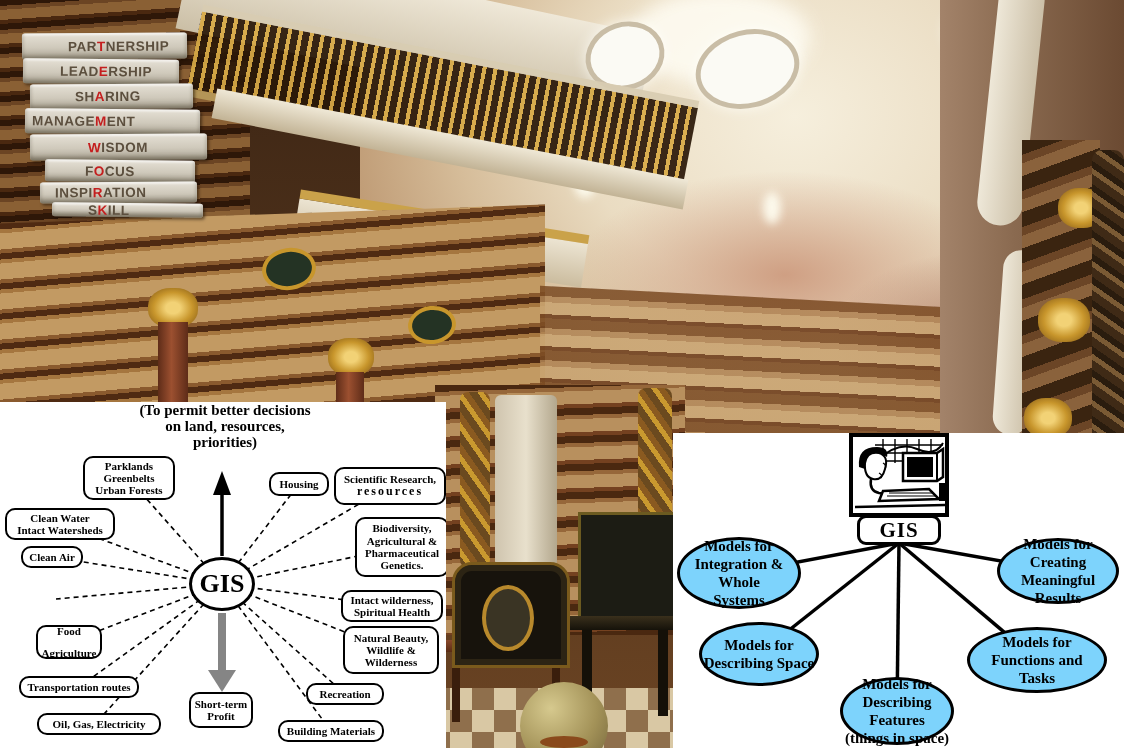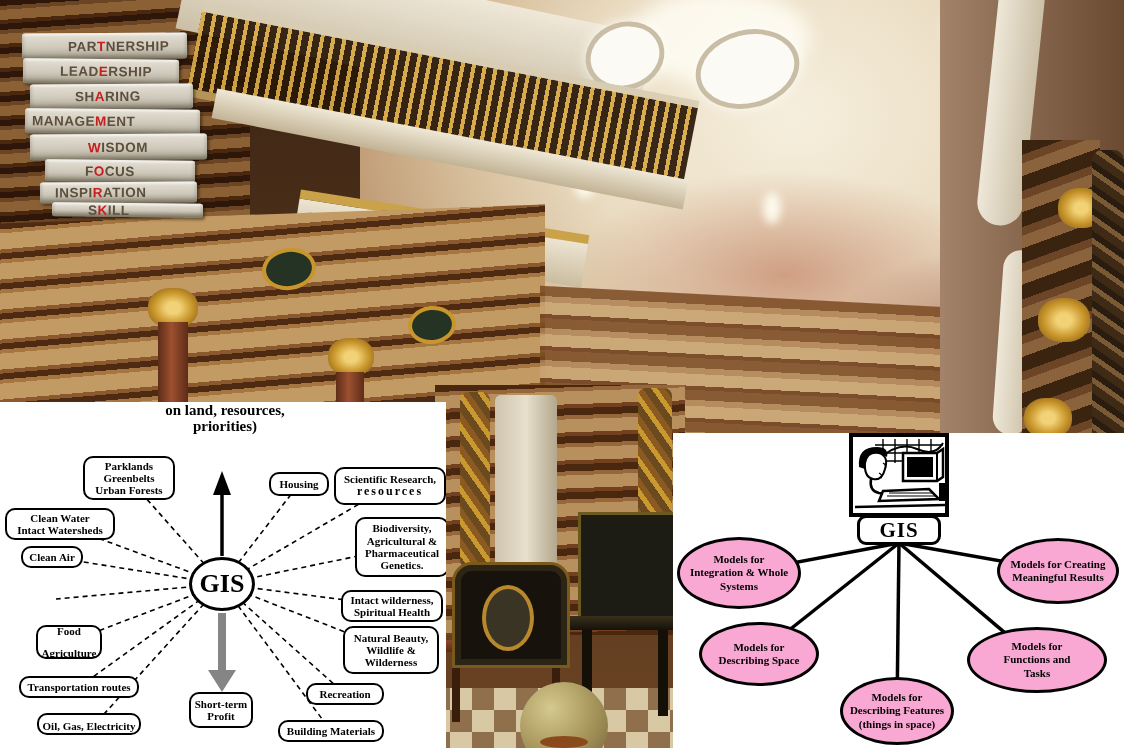--- a/index.html
+++ b/index.html
@@ -57,21 +57,21 @@
   .book-word .red{color:#c41e1e;}
   
   .panel{background:#fff;overflow:hidden;}
   .left-panel{left:0;top:402px;width:446px;height:346px;}
   .right-panel{left:673px;top:433px;width:451px;height:315px;}
   .needs-title{left:20px;top:1px;width:410px;text-align:center;font-weight:bold;font-size:15px;line-height:1.06;color:#000;}
   .needs-title div{white-space:nowrap;}
   .need-box{position:absolute;background:#fff;border:2.5px solid #000;border-radius:10px;box-sizing:border-box;display:flex;flex-direction:column;justify-content:center;align-items:center;text-align:center;font-weight:bold;font-size:11px;line-height:1.12;color:#000;padding:1px 2px;}
   .need-box .small{font-size:12px;letter-spacing:2px;}
   .gis-circle{left:189px;top:155px;width:66px;height:54px;background:#fff;border:3px solid #000;border-radius:50%;box-sizing:border-box;display:flex;align-items:center;justify-content:center;font-weight:bold;font-size:26px;color:#000;}
-  .model-ellipse{position:absolute;background:#f9a8d4;border:3.5px solid #000;border-radius:50%;box-sizing:border-box;display:flex;flex-direction:column;justify-content:center;align-items:center;text-align:center;font-weight:bold;font-size:11px;line-height:1.2;color:#000;}
+  .model-ellipse{position:absolute;background:#7dd3fc;border:3.5px solid #000;border-radius:50%;box-sizing:border-box;display:flex;flex-direction:column;justify-content:center;align-items:center;text-align:center;font-weight:bold;font-size:15px;line-height:1.2;color:#000;}
   .gis-box{left:184px;top:82px;width:84px;height:30px;background:#fff;border:3px solid #000;border-radius:9px;box-sizing:border-box;display:flex;align-items:center;justify-content:center;font-weight:bold;font-size:21px;letter-spacing:1px;color:#000;}
   .clipart{left:176px;top:0;width:100px;height:84px;}
   svg.overlay{left:0;top:0;}
 </style>
 </head>
 <body>
 
 <div class="stage">
 
   <div class="abs corner-shelves"></div>
@@ -165,20 +165,21 @@
           <line x1="222" y1="182" x2="345" y2="292" stroke="#000" stroke-width="1.6" stroke-dasharray="5 4"></line>
           <line x1="222" y1="182" x2="95" y2="322" stroke="#000" stroke-width="1.6" stroke-dasharray="5 4"></line>
           <line x1="222" y1="182" x2="331" y2="329" stroke="#000" stroke-width="1.6" stroke-dasharray="5 4"></line>
         </g>
       <line x1="222" y1="154" x2="222" y2="86" stroke="#000" stroke-width="3.5"></line>
       <polygon points="222,69 213,93 231,93" fill="#000"></polygon>
       <line x1="222" y1="211" x2="222" y2="272" stroke="#858585" stroke-width="8"></line>
       <polygon points="222,290 208,268 236,268" fill="#858585"></polygon>
     </svg>
     <div class="abs needs-title">
+      <div>(To permit better decisions</div>
       <div>on land, resources,</div>
       <div>priorities)</div>
     </div>
     <div class="abs" id="needs-nodes" style="left:0;top:0;width:446px;height:346px;">
         <div class="need-box" style="left: 83px; top: 54px; width: 92px; height: 44px;">
           <div>Parklands</div>
           <div>Greenbelts</div>
           <div>Urban Forests</div>
         </div>
         <div class="need-box" style="left: 269px; top: 70px; width: 60px; height: 24px;">
@@ -213,21 +214,21 @@
           <div>Natural Beauty,</div>
           <div>Wildlife &amp;</div>
           <div>Wilderness</div>
         </div>
         <div class="need-box" style="left: 19px; top: 274px; width: 120px; height: 22px;">
           <div>Transportation routes</div>
         </div>
         <div class="need-box" style="left: 306px; top: 281px; width: 78px; height: 22px;">
           <div>Recreation</div>
         </div>
-        <div class="need-box" style="left: 37px; top: 311px; width: 104px; height: 22px; justify-content: flex-end;">
+        <div class="need-box" style="left: 37px; top: 311px; width: 124px; height: 22px;">
           <div>Oil, Gas, Electricity</div>
         </div>
         <div class="need-box" style="left: 189px; top: 290px; width: 64px; height: 36px;">
           <div>Short-term</div>
           <div>Profit</div>
         </div>
         <div class="need-box" style="left: 278px; top: 318px; width: 106px; height: 22px;">
           <div>Building Materials</div>
         </div>
       </div>

